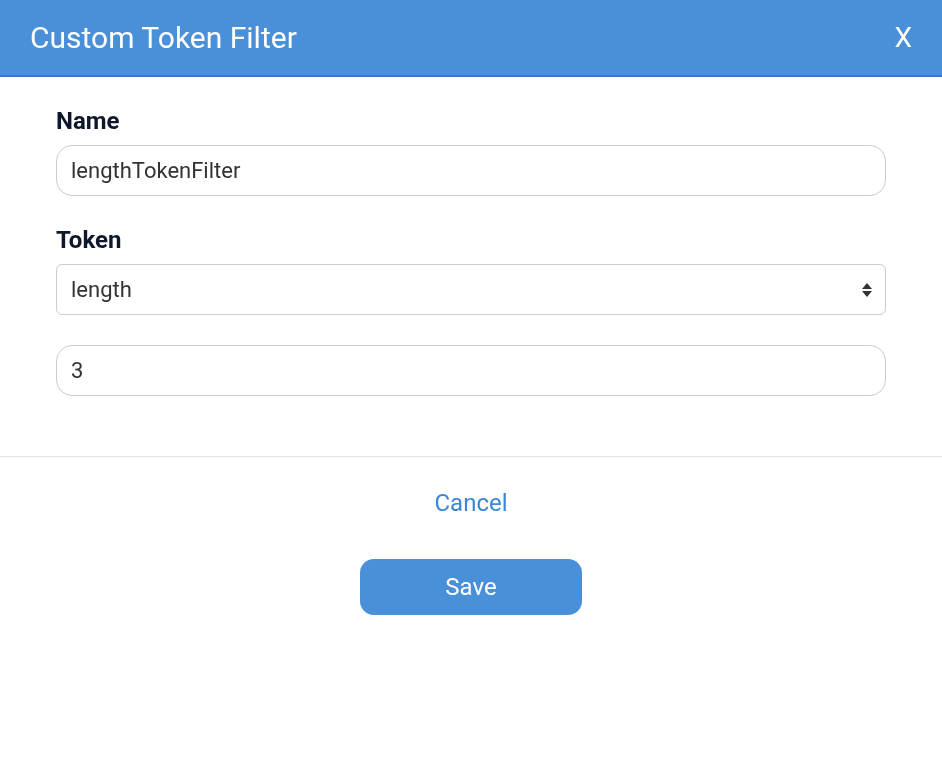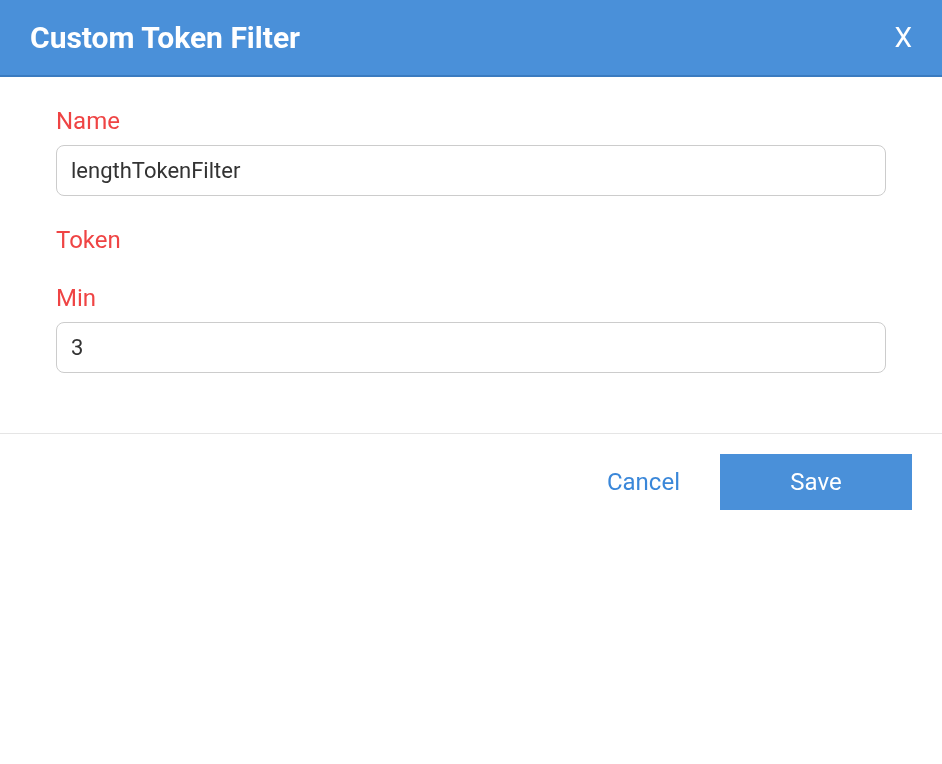--- a/index.html
+++ b/index.html
@@ -23,48 +23,48 @@
       background: #4a90d9;
       color: #fff;
       padding: 20px 30px;
       display: flex;
       justify-content: space-between;
       align-items: center;
       border-bottom: 2px solid #3a7bc0;
     }
     .modal-title {
       font-size: 30px;
-      font-weight: 700;
+      font-weight: 400;
     }
     .close-icon {
       font-size: 28px;
       font-weight: 400;
       cursor: pointer;
       line-height: 1;
     }
     .modal-body {
       padding: 30px 56px 30px 56px;
     }
     .form-group {
       margin-bottom: 30px;
     }
     .form-label {
       display: block;
       font-size: 24px;
-      font-weight: 400;
-      color: #ef4444;
+      font-weight: 700;
+      color: #0f172a;
       margin-bottom: 10px;
     }
     .form-input {
       width: 100%;
       padding: 12px 14px;
       font-size: 22px;
       color: #333;
       border: 1px solid #ccc;
-      border-radius: 8px;
+      border-radius: 16px;
       background: #fff;
       font-family: inherit;
     }
     .select-wrapper {
       position: relative;
       width: 100%;
     }
     .form-select {
       width: 100%;
       padding: 12px 40px 12px 14px;
@@ -92,38 +92,39 @@
       display: block;
     }
     .modal-footer {
       border-top: 1px solid #e5e5e5;
       padding: 20px 30px 16px 30px;
       display: flex;
       justify-content: flex-end;
       align-items: center;
       gap: 30px;
       background: #fff;
+      flex-direction: column;
     }
     .btn-cancel {
       background: none;
       border: none;
       color: #3a87d9;
       font-size: 24px;
       cursor: pointer;
       font-family: inherit;
       padding: 12px 10px;
     }
     .btn-save {
       background: #4a90d9;
       border: none;
       color: #fff;
       font-size: 24px;
       padding: 14px 0;
-      width: 192px;
-      border-radius: 0;
+      width: 222px;
+      border-radius: 14px;
       cursor: pointer;
       font-family: inherit;
     }
   </style>
 </head>
 <body>
 
 <div class="modal">
 
   <div class="modal-header">
@@ -133,24 +134,36 @@
 
   <div class="modal-body">
 
     <div class="form-group">
       <label class="form-label">Name</label>
       <input type="text" class="form-input" value="lengthTokenFilter" style="">
     </div>
 
     <div class="form-group">
       <label class="form-label">Token</label>
+      <div class="select-wrapper">
+        <select class="form-select">
+          <option>length</option>
+        </select>
+        <span class="select-arrows">
+          <svg width="10" height="6" viewBox="0 0 10 6">
+              <path d="M5 0 L10 6 L0 6 Z" fill="#333"></path>
+            </svg>
+          <svg width="10" height="6" viewBox="0 0 10 6">
+              <path d="M5 6 L10 0 L0 0 Z" fill="#333"></path>
+            </svg>
+        </span>
+      </div>
     </div>
 
     <div class="form-group">
-      <label class="form-label">Min</label>
       <input type="text" class="form-input" value="3" style="">
     </div>
 
     <div class="form-group">
     </div>
 
   </div>
 
   <div class="modal-footer">
     <button class="btn-cancel">Cancel</button>

